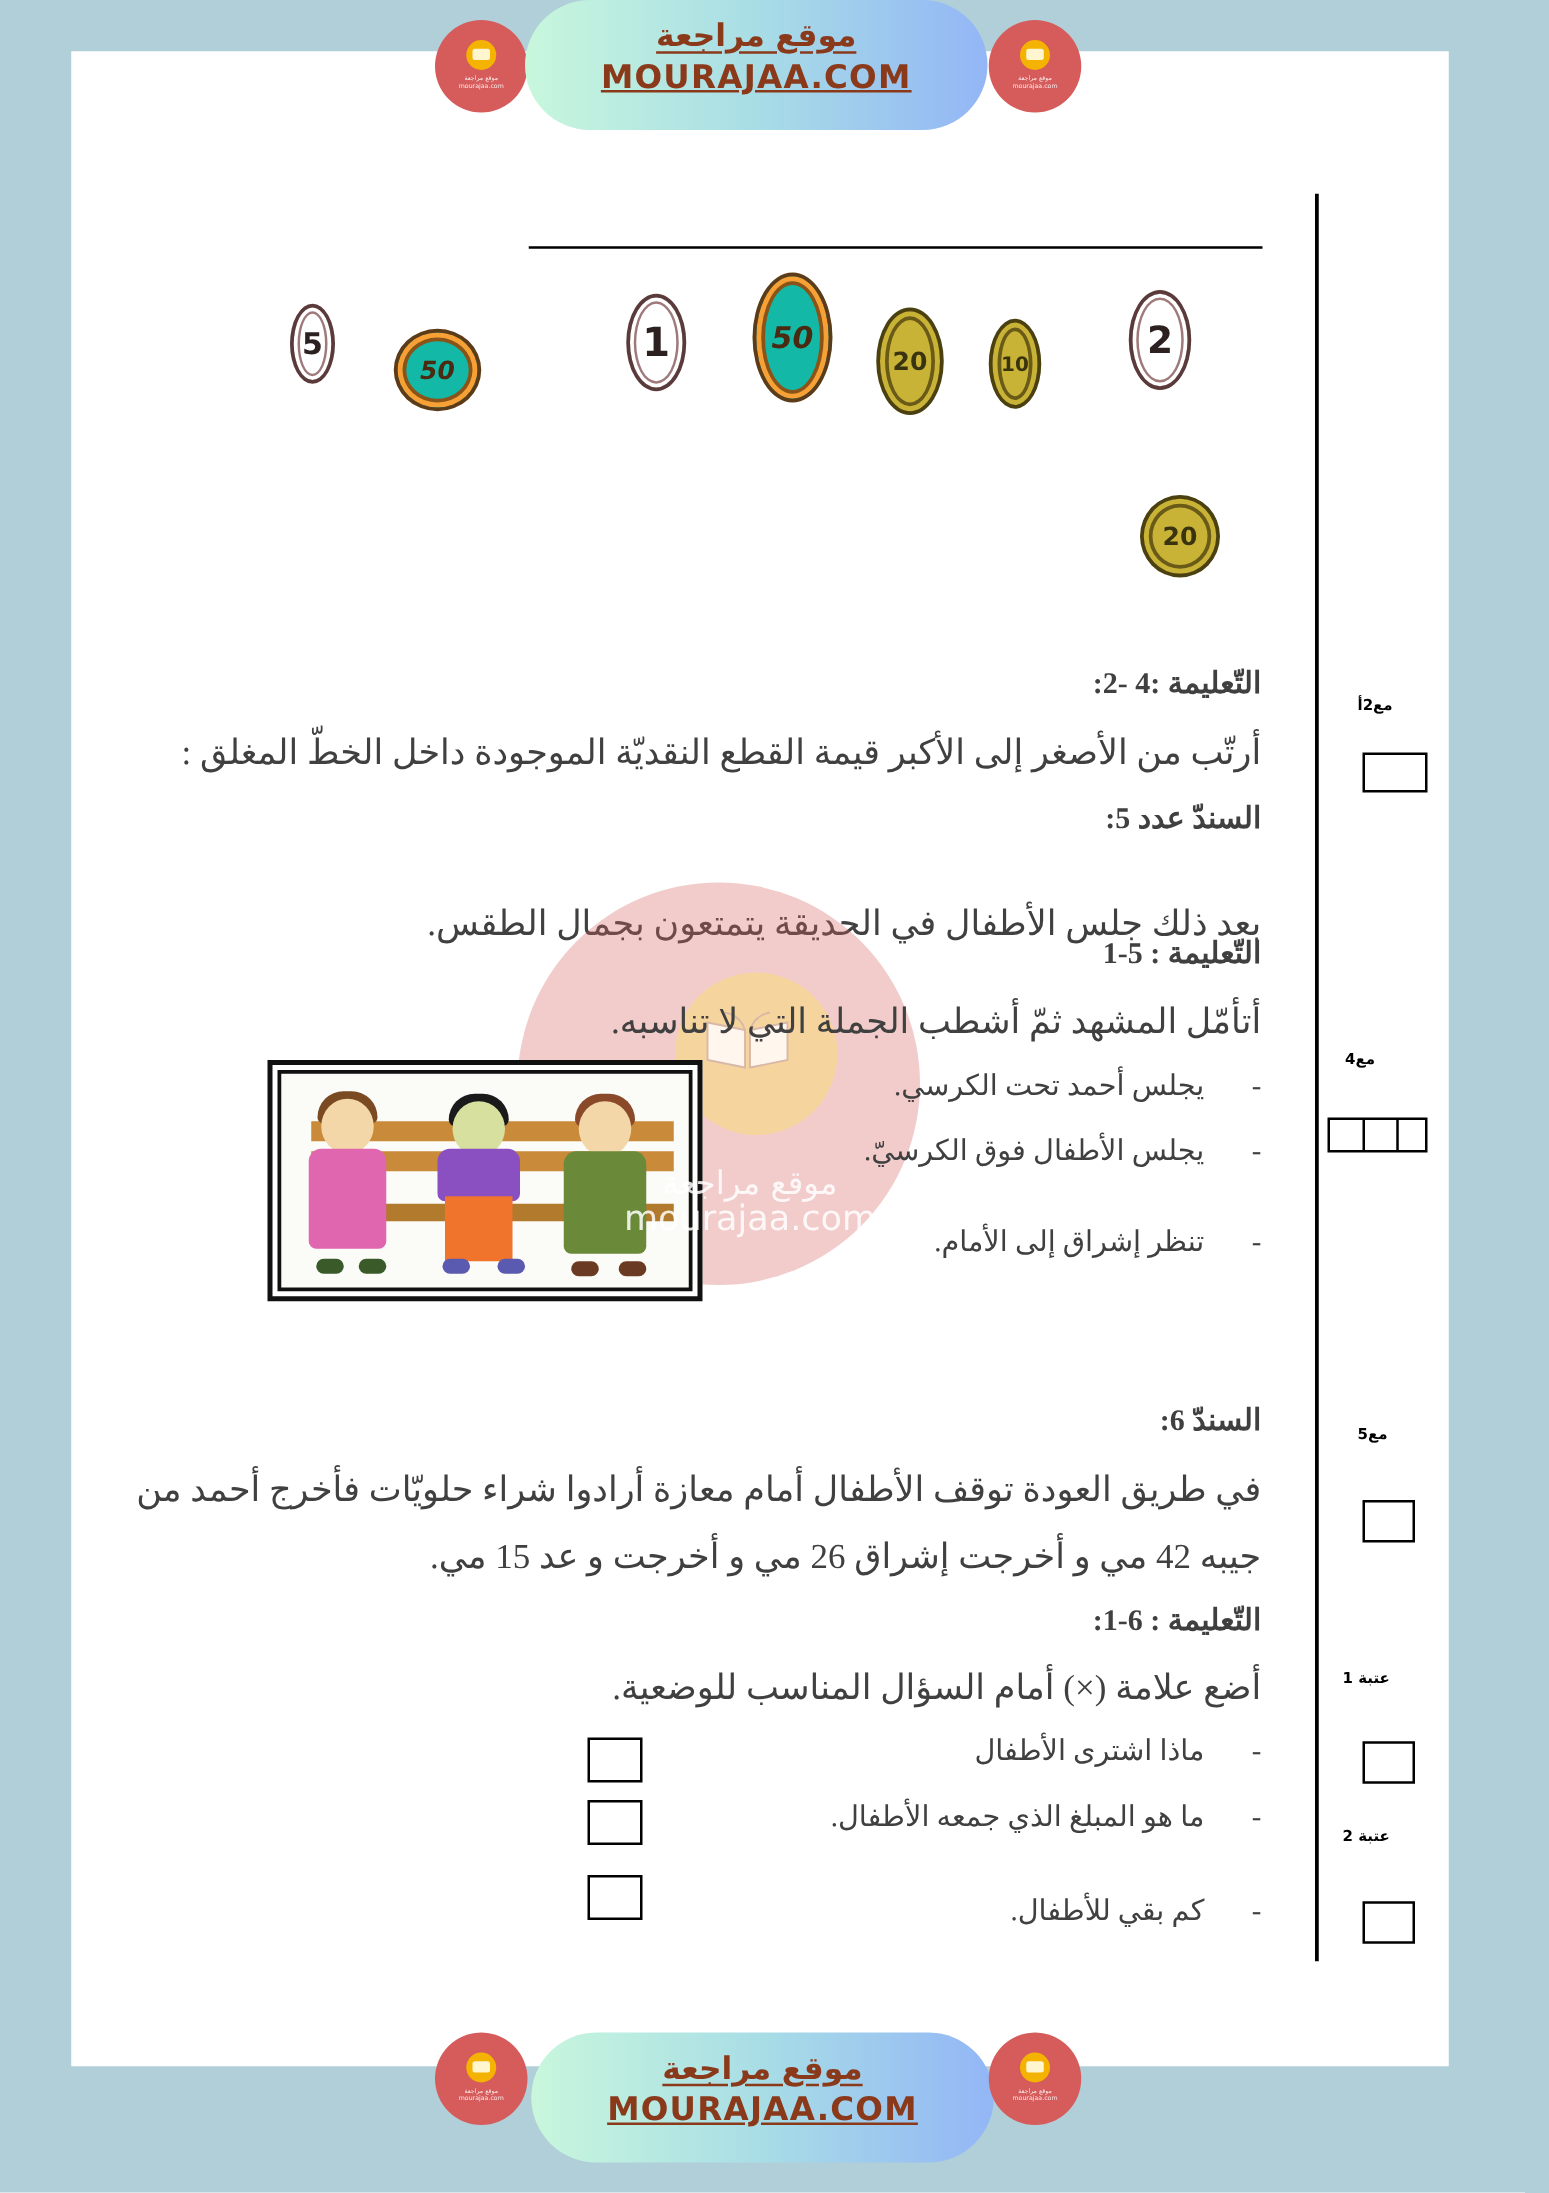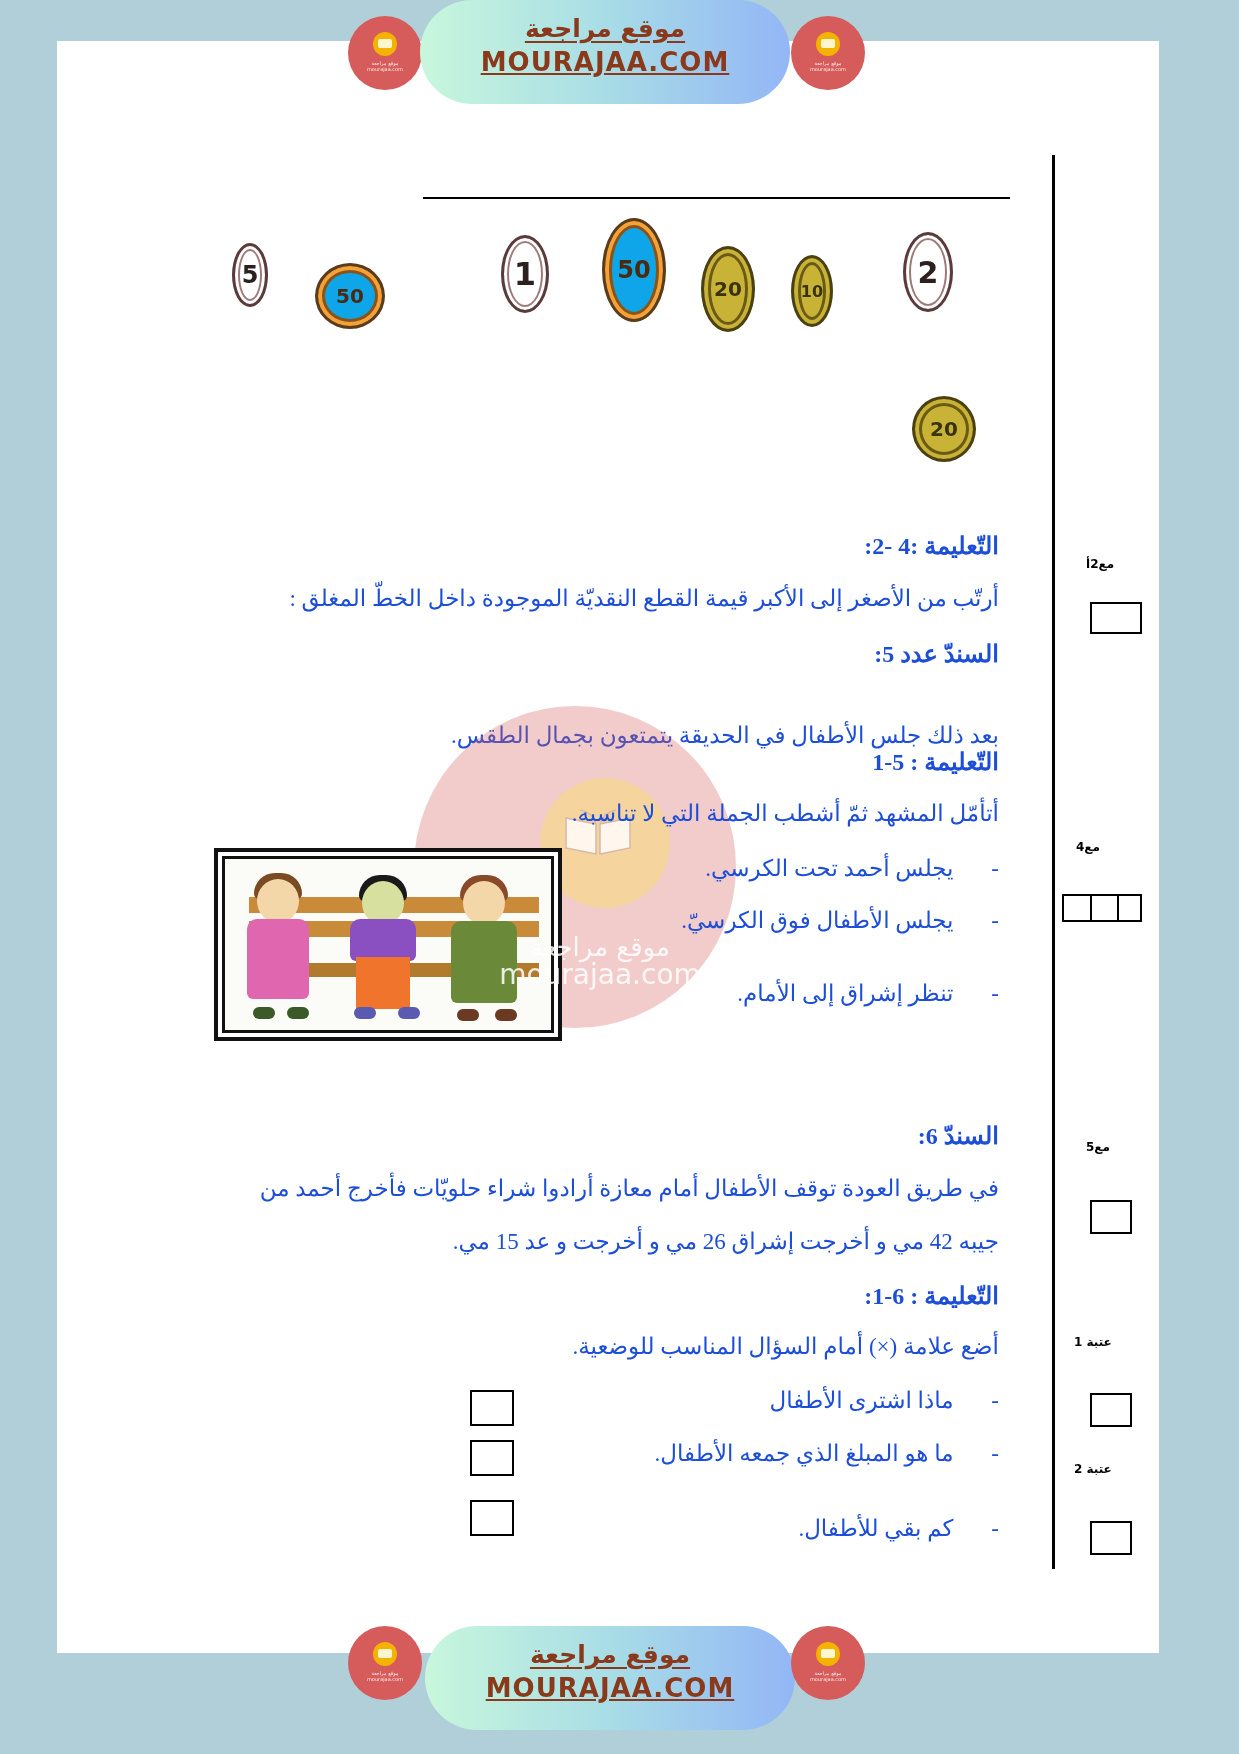--- a/index.html
+++ b/index.html
@@ -40,27 +40,27 @@
   .divider { position:absolute; left:1052px; top:155px; width:3px; height:1414px; background:#000; }
 
   
   .coin {
     position:absolute; border-radius:50%;
     display:flex; align-items:center; justify-content:center;
     font-family:"DejaVu Sans", sans-serif; font-weight:bold;
     box-sizing:border-box;
   }
   .coin.silver { background:#ffffff; border:3px solid #5a3a3a; color:#2d2020; box-shadow: inset 0 0 0 3px #fff, inset 0 0 0 5px #a07a7a; }
-  .coin.orange { background:#0ea5e9; border:3px solid #5c3b18; color:#4a2a10; box-shadow: inset 0 0 0 4px #f7a035, inset 0 0 0 7px #8a5418; }
+  .coin.orange { background:#14b8a6; border:3px solid #5c3b18; color:#4a2a10; box-shadow: inset 0 0 0 4px #f7a035, inset 0 0 0 7px #8a5418; font-style: italic; }
   .coin.brass  { background:#c9b336; border:3px solid #4a4010; color:#3a3310; box-shadow: inset 0 0 0 4px #c9b336, inset 0 0 0 7px #6a5a18; }
 
   
-  .rtl { direction:rtl; text-align:right; position:absolute; right:240px; color:#1d4ed8; }
+  .rtl { direction:rtl; text-align:right; position:absolute; right:230px; color:#404040; }
   .heading { font-weight:bold; font-size:24px; }
-  .para { font-size:23px; }
+  .para { font-size:28px; }
   .bullet { font-size:23px; }
   .bullet .dash { display:inline-block; width:34px; text-align:right; }
 
   .margin-label { position:absolute; font-size:12px; font-weight:bold; direction:rtl; font-family:"DejaVu Sans", sans-serif; }
   .mbox { position:absolute; border:2px solid #000; background:#fff; box-sizing:border-box; }
 
   .answer-box { position:absolute; left:470px; width:44px; height:36px; border:2px solid #000; box-sizing:border-box; }
 
   
   .pic-frame {

